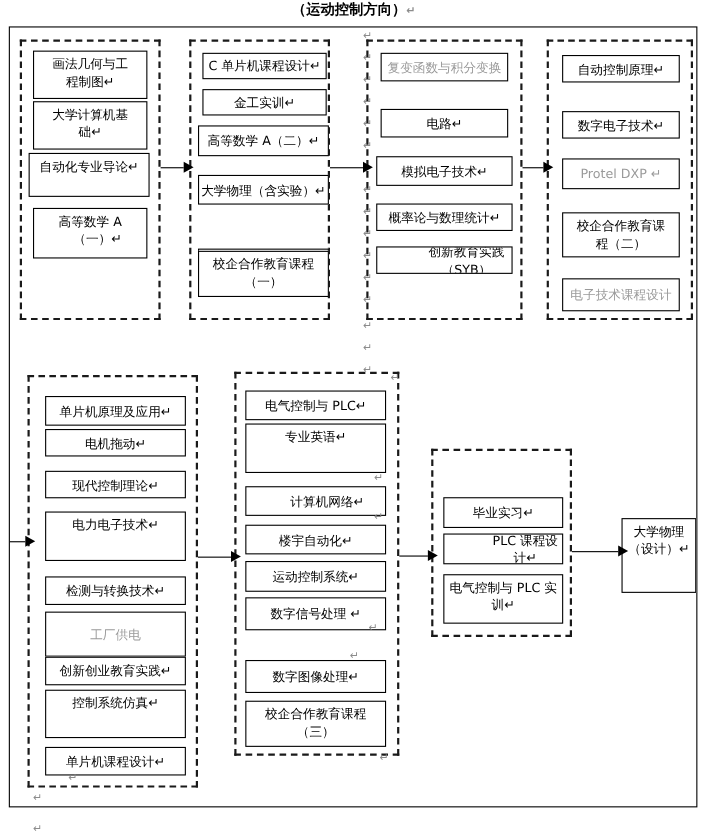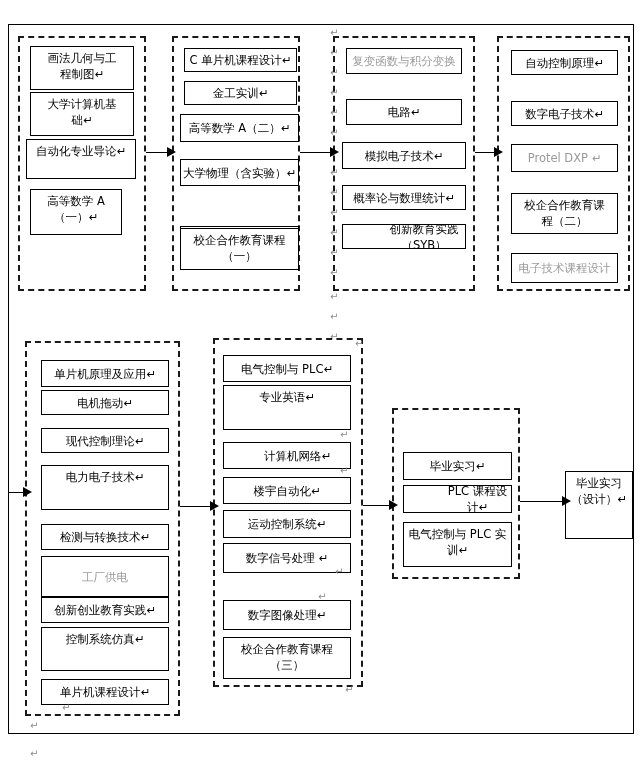--- a/index.html
+++ b/index.html
@@ -87,37 +87,40 @@
     border-top: 5px solid transparent;
     border-bottom: 5px solid transparent;
     border-left: 9px solid #000;
   }
 </style>
 </head>
 <body>
 
 <div id="page">
 
+  <div class="title">
+    <span>（运动控制方向）</span><span class="pm" style="color:#8c8c8c;font-size:10px;">↵</span>
+  </div>
 
   <div class="page-frame"></div>
 
   <div id="layer">
       <div class="group" style="left: 18px; top: 36px; width: 128px; height: 255px;"></div>
       <div class="group" style="left: 172px; top: 36px; width: 128px; height: 255px;"></div>
       <div class="group" style="left: 333px; top: 36px; width: 142px; height: 255px;"></div>
       <div class="group" style="left: 497px; top: 36px; width: 133px; height: 255px;"></div>
       <div class="group" style="left: 25px; top: 341px; width: 155px; height: 375px;"></div>
       <div class="group" style="left: 213px; top: 338px; width: 150px; height: 349px;"></div>
       <div class="group" style="left: 392px; top: 408px; width: 128px; height: 171px;"></div>
       <div class="node" style="left: 30px; top: 46px; width: 104px; height: 44px;">画法几何与工
 程制图↵</div>
       <div class="node" style="left: 30px; top: 92px; width: 104px; height: 44px;">大学计算机基
 础↵</div>
       <div class="node" style="left: 26px; top: 139px; width: 110px; height: 40px;">自动化专业导论↵</div>
-      <div class="node" style="left: 30px; top: 189px; width: 92px; height: 46px;">高等数学 A
+      <div class="node" style="left: 30px; top: 189px; width: 104px; height: 46px; text-align: right;">高等数学 A
 （一）↵</div>
       <div class="node mid" style="left: 184px; top: 48px; width: 113px; height: 24px;">C 单片机课程设计↵</div>
       <div class="node mid" style="left: 184px; top: 81px; width: 113px; height: 24px;">金工实训↵</div>
       <div class="node mid" style="left: 180px; top: 114px; width: 119px; height: 28px;">高等数学 A（二）↵</div>
       <div class="node mid" style="left: 180px; top: 159px; width: 119px; height: 27px;">大学物理（含实验）↵</div>
       <div class="node mid" style="left: 180px; top: 198px; width: 119px; height: 24px; margin-top: 28px;">线性代数↵</div>
       <div class="node" style="left: 180px; top: 228px; width: 119px; height: 42px;">校企合作教育课程
 （一）</div>
       <div class="node faded mid" style="left: 346px; top: 48px; width: 116px; height: 26px;">复变函数与积分变换</div>
       <div class="node mid" style="left: 346px; top: 99px; width: 116px; height: 26px;">电路↵</div>
@@ -145,21 +148,21 @@
       <div class="node mid" style="left: 223px; top: 477px; width: 128px; height: 27px;">楼宇自动化↵</div>
       <div class="node mid" style="left: 223px; top: 510px; width: 128px; height: 28px;">运动控制系统↵</div>
       <div class="node mid" style="left: 223px; top: 543px; width: 128px; height: 30px;">数字信号处理 ↵</div>
       <div class="node mid" style="left: 223px; top: 600px; width: 128px; height: 30px;">数字图像处理↵</div>
       <div class="node" style="left: 223px; top: 637px; width: 128px; height: 42px;">校企合作教育课程
 （三）</div>
       <div class="node mid" style="left: 403px; top: 452px; width: 109px; height: 28px;">毕业实习↵</div>
       <div class="node mid" style="left: 403px; top: 485px; width: 109px; height: 28px; padding-left: 40px;">PLC 课程设计↵</div>
       <div class="node" style="left: 403px; top: 522px; width: 109px; height: 45px;">电气控制与 PLC 实
 训↵</div>
-      <div class="node" style="left: 565px; top: 471px; width: 68px; height: 68px;">毕业实习
+      <div class="node" style="left: 565px; top: 471px; width: 68px; height: 68px;">大学物理
 （设计）↵</div>
       <div class="arrow-line" style="left: 146px; top: 152px; width: 21px;"></div>
       <div class="arrow-head" style="left: 167px; top: 147px;"></div>
       <div class="arrow-line" style="left: 300px; top: 152px; width: 30px;"></div>
       <div class="arrow-head" style="left: 330px; top: 147px;"></div>
       <div class="arrow-line" style="left: 475px; top: 152px; width: 19px;"></div>
       <div class="arrow-head" style="left: 494px; top: 147px;"></div>
       <div class="arrow-line" style="left: 9px; top: 492px; width: 14px;"></div>
       <div class="arrow-head" style="left: 23px; top: 487px;"></div>
       <div class="arrow-line" style="left: 180px; top: 506px; width: 30px;"></div>

